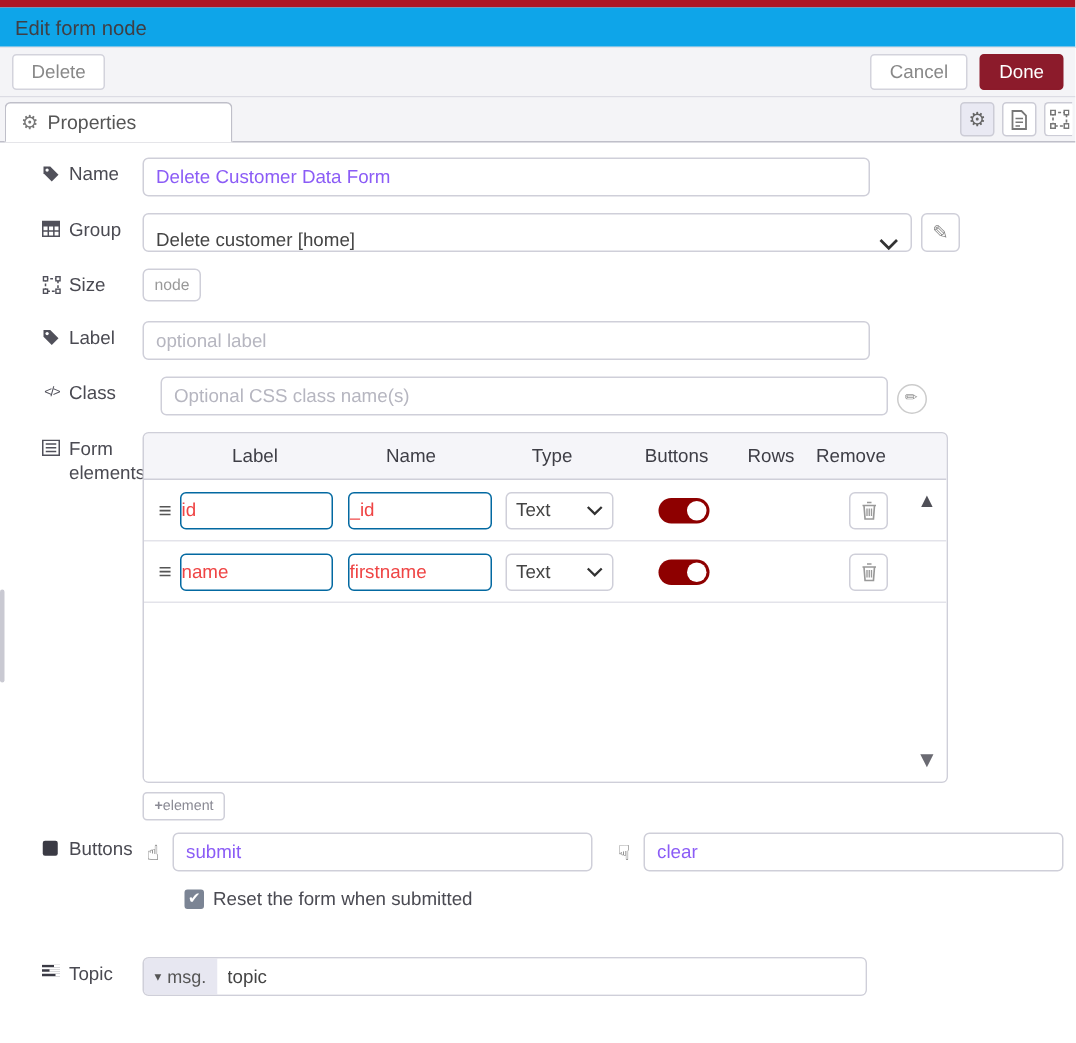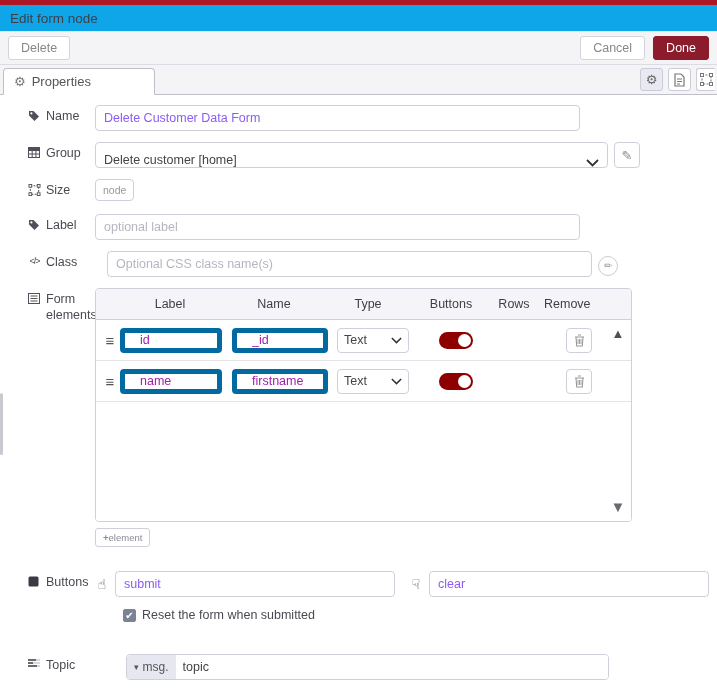--- a/index.html
+++ b/index.html
@@ -88,22 +88,22 @@
     align-items:center; font-size:12.5px; color:#3e3e46;
   }
   .elist-header div { text-align:center; }
   .elist-body { position:relative; height:201px; background:#fff; }
   .erow {
     display:grid; grid-template-columns:20px 112px 105px 80px 78px 48px 72px;
     align-items:center; height:41px; border-bottom:1px solid #e3e3ea; padding-left:4px;
   }
   .erow .drag { color:#555; font-size:15px; cursor:grab; text-align:center; }
   .erow input.cell {
-    width:102px; height:25px; border:5px solid #0369a1; border-radius:4px;
-    padding:0 15px; font-size:12.5px; color:#a21caf; font-family:inherit; outline:none;
+    width:102px; height:25px; border:1px solid #0369a1; border-radius:4px;
+    padding:0 0; font-size:12.5px; color:#ef4444; font-family:inherit; outline:none;
   }
   .erow input.cell.nm { width:96px; }
   .erow .sel.small { width:72px; height:25px; padding:0 6px; }
   .toggle {
     width:34px; height:17px; background:#8e0000; border-radius:9px;
     position:relative; margin:0 auto; cursor:pointer;
   }
   .toggle::after {
     content:""; position:absolute; right:2px; top:2px; width:13px; height:13px;
     background:#fff; border-radius:50%;
@@ -113,21 +113,21 @@
     background:#fff; display:flex; align-items:center; justify-content:center;
     color:#999; margin:0 auto; cursor:pointer;
   }
   .scroll-arrows {
     position:absolute; right:4px; top:6px; bottom:6px; width:18px;
     display:flex; flex-direction:column; justify-content:space-between; align-items:center;
   }
   .scroll-arrows .up { color:#4f4f57; font-size:13px; cursor:pointer; }
   .scroll-arrows .down { color:#6a6a72; font-size:15px; cursor:pointer; }
   .add-el-btn {
-    margin:6px 0 24px 0; border:1px solid #cfcfd9; border-radius:3px; background:#fff;
+    margin:6px 0 8px 0; border:1px solid #cfcfd9; border-radius:3px; background:#fff;
     font-size:9.5px; color:#8a8a94; padding:3px 7px; cursor:pointer; font-family:inherit;
   }
   .buttons-row { display:flex; align-items:center; gap:6px; }
   .thumb { color:#555; font-size:14px; width:14px; text-align:center; }
   input.text.btns { width:280px; }
   .chk-row { display:flex; align-items:center; gap:6px; margin:0 0 14px 95px; font-size:12.5px; color:#4a4a52; }
   .chk-row:first-of-type { margin-top:3px; }
   .chk {
     width:13px; height:13px; border:1px solid #9a9aa4; border-radius:2px; background:#fff;
     display:inline-flex; align-items:center; justify-content:center; flex:none; cursor:pointer;
@@ -363,21 +363,21 @@
     </div>
   </div>
 
   <div class="chk-row">
     <span class="chk checked">
         <span>✔</span>
       </span>
     <span>Reset the form when submitted</span>
   </div>
 
-  <div class="form-row" style="margin-top:32px;gap:31px;">
+  <div class="form-row" style="margin-top:32px;">
     <div class="lbl">
       <span class="ic">
         <svg width="12" height="10" viewBox="0 0 12 10">
             <path d="M0 1h12M0 4h12M0 7h12" stroke="#3a3a44" stroke-width="1.6"></path>
             <path d="M8 1h4M5 4h7M9 7h3" stroke="#fff" stroke-width="1.6"></path>
           </svg>
       </span>
       <span>Topic</span>
     </div>
     <div class="typed">

